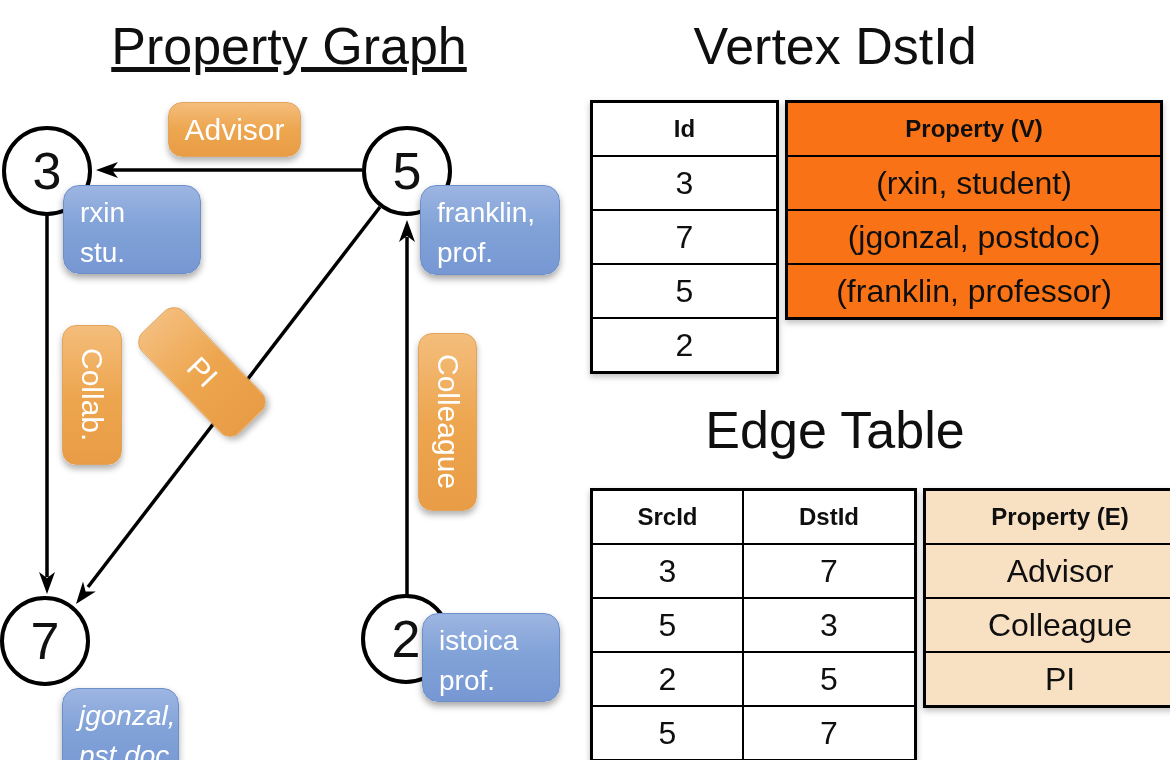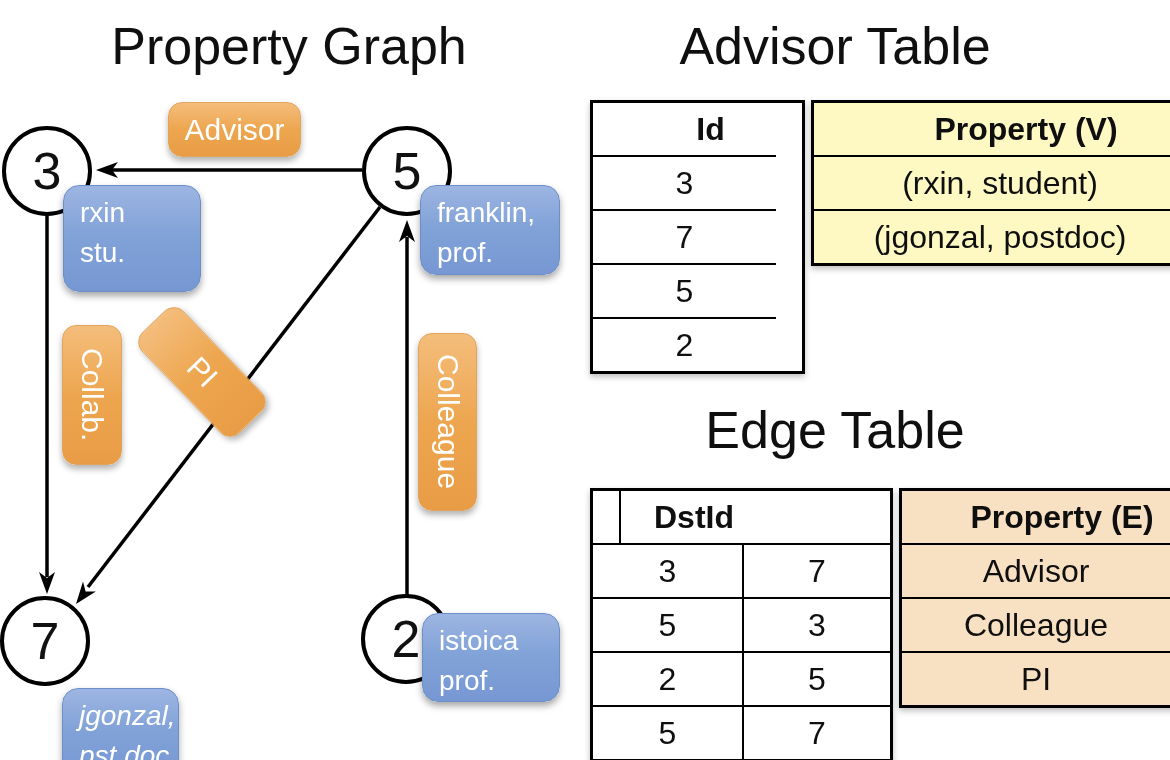--- a/index.html
+++ b/index.html
@@ -1,20 +1,20 @@
 <!DOCTYPE html>
 <html><head>
 <meta charset="utf-8">
 <style>
   html,body{margin:0;padding:0;background:#fff;}
   body{width:1170px;height:760px;font-family:"Liberation Sans",sans-serif;position:relative;overflow:hidden;}
   .stage{position:absolute;left:0;top:0;width:1170px;height:760px;}
 
   .big-title{position:absolute;text-align:center;font-size:52px;color:#0f0f0f;letter-spacing:0px;white-space:nowrap;}
-  .graph-title{left:0;top:16px;width:578px;}
+  .graph-title{left:0;top:16px;width:578px;text-decoration:underline;}
   .vertex-title{left:555px;top:16px;width:560px;}
   .edge-title{left:555px;top:400px;width:560px;}
 
   
   .edges-svg{position:absolute;left:0;top:0;width:580px;height:760px;}
   .node{position:absolute;width:82px;height:82px;border:4px solid #000;border-radius:50%;
         background:#fff;display:flex;align-items:center;justify-content:center;
         font-size:52px;color:#111;}
   .pbox{position:absolute;box-sizing:border-box;border-radius:16px;
         background:linear-gradient(180deg,#9db5e2 0%,#82a3d8 45%,#7697d2 100%);
@@ -24,31 +24,31 @@
         background:linear-gradient(180deg,#f4bd7c 0%,#eda64f 50%,#e89c45 100%);
         border:1px solid #e0a45c;box-shadow:0 4px 6px rgba(0,0,0,0.3);
         color:#fff;font-size:30px;display:flex;align-items:center;justify-content:center;}
   .vert{writing-mode:vertical-rl;}
   .pi-rot{transform:rotate(-44deg);}
 
   
   .tblwrap{position:absolute;display:flex;align-items:flex-start;}
   .sub{box-sizing:border-box;border:3px solid #000;background:#fff;box-shadow:0 3px 6px rgba(0,0,0,0.25);}
   .gap{margin-left:6px;}
-  .bluefill{background:#fef9c3;}
+  .bluefill{background:#f97316;}
   .peachfill{background:#f8e0c3;}
   .c{box-sizing:border-box;height:54px;border-top:2px solid #000;
      display:flex;align-items:center;justify-content:center;
      font-size:32px;color:#0f0f0f;}
-  .c.head{height:52px;border-top:none;font-weight:bold;font-size:32px;margin-left:26px;}
+  .c.head{height:52px;border-top:none;font-weight:bold;font-size:24px;}
   .erow{display:flex;border-top:2px solid #000;}
   .erow.first{border-top:none;}
   .erow .c{border-top:none;height:52px;}
   .csrc{width:149px;}
-  .cdst{width:148px;border-left:2px solid #000;text-align:center;}
+  .cdst{width:172px;border-left:2px solid #000;text-align:center;}
   .w-vid{width:183px;}
   .w-vprop{width:372px;}
   .w-eprop{width:268px;}
 </style>
 </head>
 <body>
 
 <div class="stage">
 
   <div>
@@ -75,58 +75,60 @@
     <div class="node" style="left:362px;top:126px;">
       <span>5</span>
     </div>
     <div class="node" style="left:0px;top:596px;">
       <span>7</span>
     </div>
     <div class="node" style="left:361px;top:594px;">
       <span>2</span>
     </div>
 
-    <div class="pbox" style="left:63px;top:185px;width:138px;height:107px;">rxin
+    <div class="pbox" style="left:63px;top:185px;width:138px;height:89px;">rxin
 stu.</div>
     <div class="pbox" style="left:420px;top:185px;width:140px;height:90px;">franklin,
 prof.</div>
     <div class="pbox" style="left:62px;top:688px;width:117px;height:90px;font-style:italic;">jgonzal,
 pst.doc.</div>
     <div class="pbox" style="left:422px;top:613px;width:138px;height:89px;">istoica
 prof.</div>
 
     <div class="elabel" style="left:168px;top:102px;width:133px;height:55px;">Advisor</div>
     <div class="elabel vert" style="left:62px;top:325px;width:60px;height:140px;">Collab.</div>
     <div class="elabel vert pi-rot" style="left:173px;top:302px;width:58px;height:140px;">PI</div>
     <div class="elabel vert" style="left:418px;top:333px;width:59px;height:178px;">Colleague</div>
   </div>
 
   <div>
-    <div class="big-title vertex-title">Advisor Table</div>
+    <div class="big-title vertex-title">Vertex DstId</div>
     <div class="tblwrap" style="left:590px;top:100px;">
       <div class="sub">
         <div class="c head w-vid">Id</div>
         <div class="c w-vid">3</div>
         <div class="c w-vid">7</div>
         <div class="c w-vid">5</div>
         <div class="c w-vid">2</div>
       </div>
       <div class="sub gap bluefill">
         <div class="c head w-vprop">Property (V)</div>
         <div class="c w-vprop">(rxin, student)</div>
         <div class="c w-vprop">(jgonzal, postdoc)</div>
+        <div class="c w-vprop">(franklin, professor)</div>
       </div>
     </div>
   </div>
 
   <div>
     <div class="big-title edge-title">Edge Table</div>
     <div class="tblwrap" style="left:590px;top:488px;">
       <div class="sub">
         <div class="erow first">
+          <div class="c head csrc">SrcId</div>
           <div class="c head cdst">DstId</div>
         </div>
         <div class="erow">
           <div class="c csrc">3</div>
           <div class="c cdst">7</div>
         </div>
         <div class="erow">
           <div class="c csrc">5</div>
           <div class="c cdst">3</div>
         </div>

